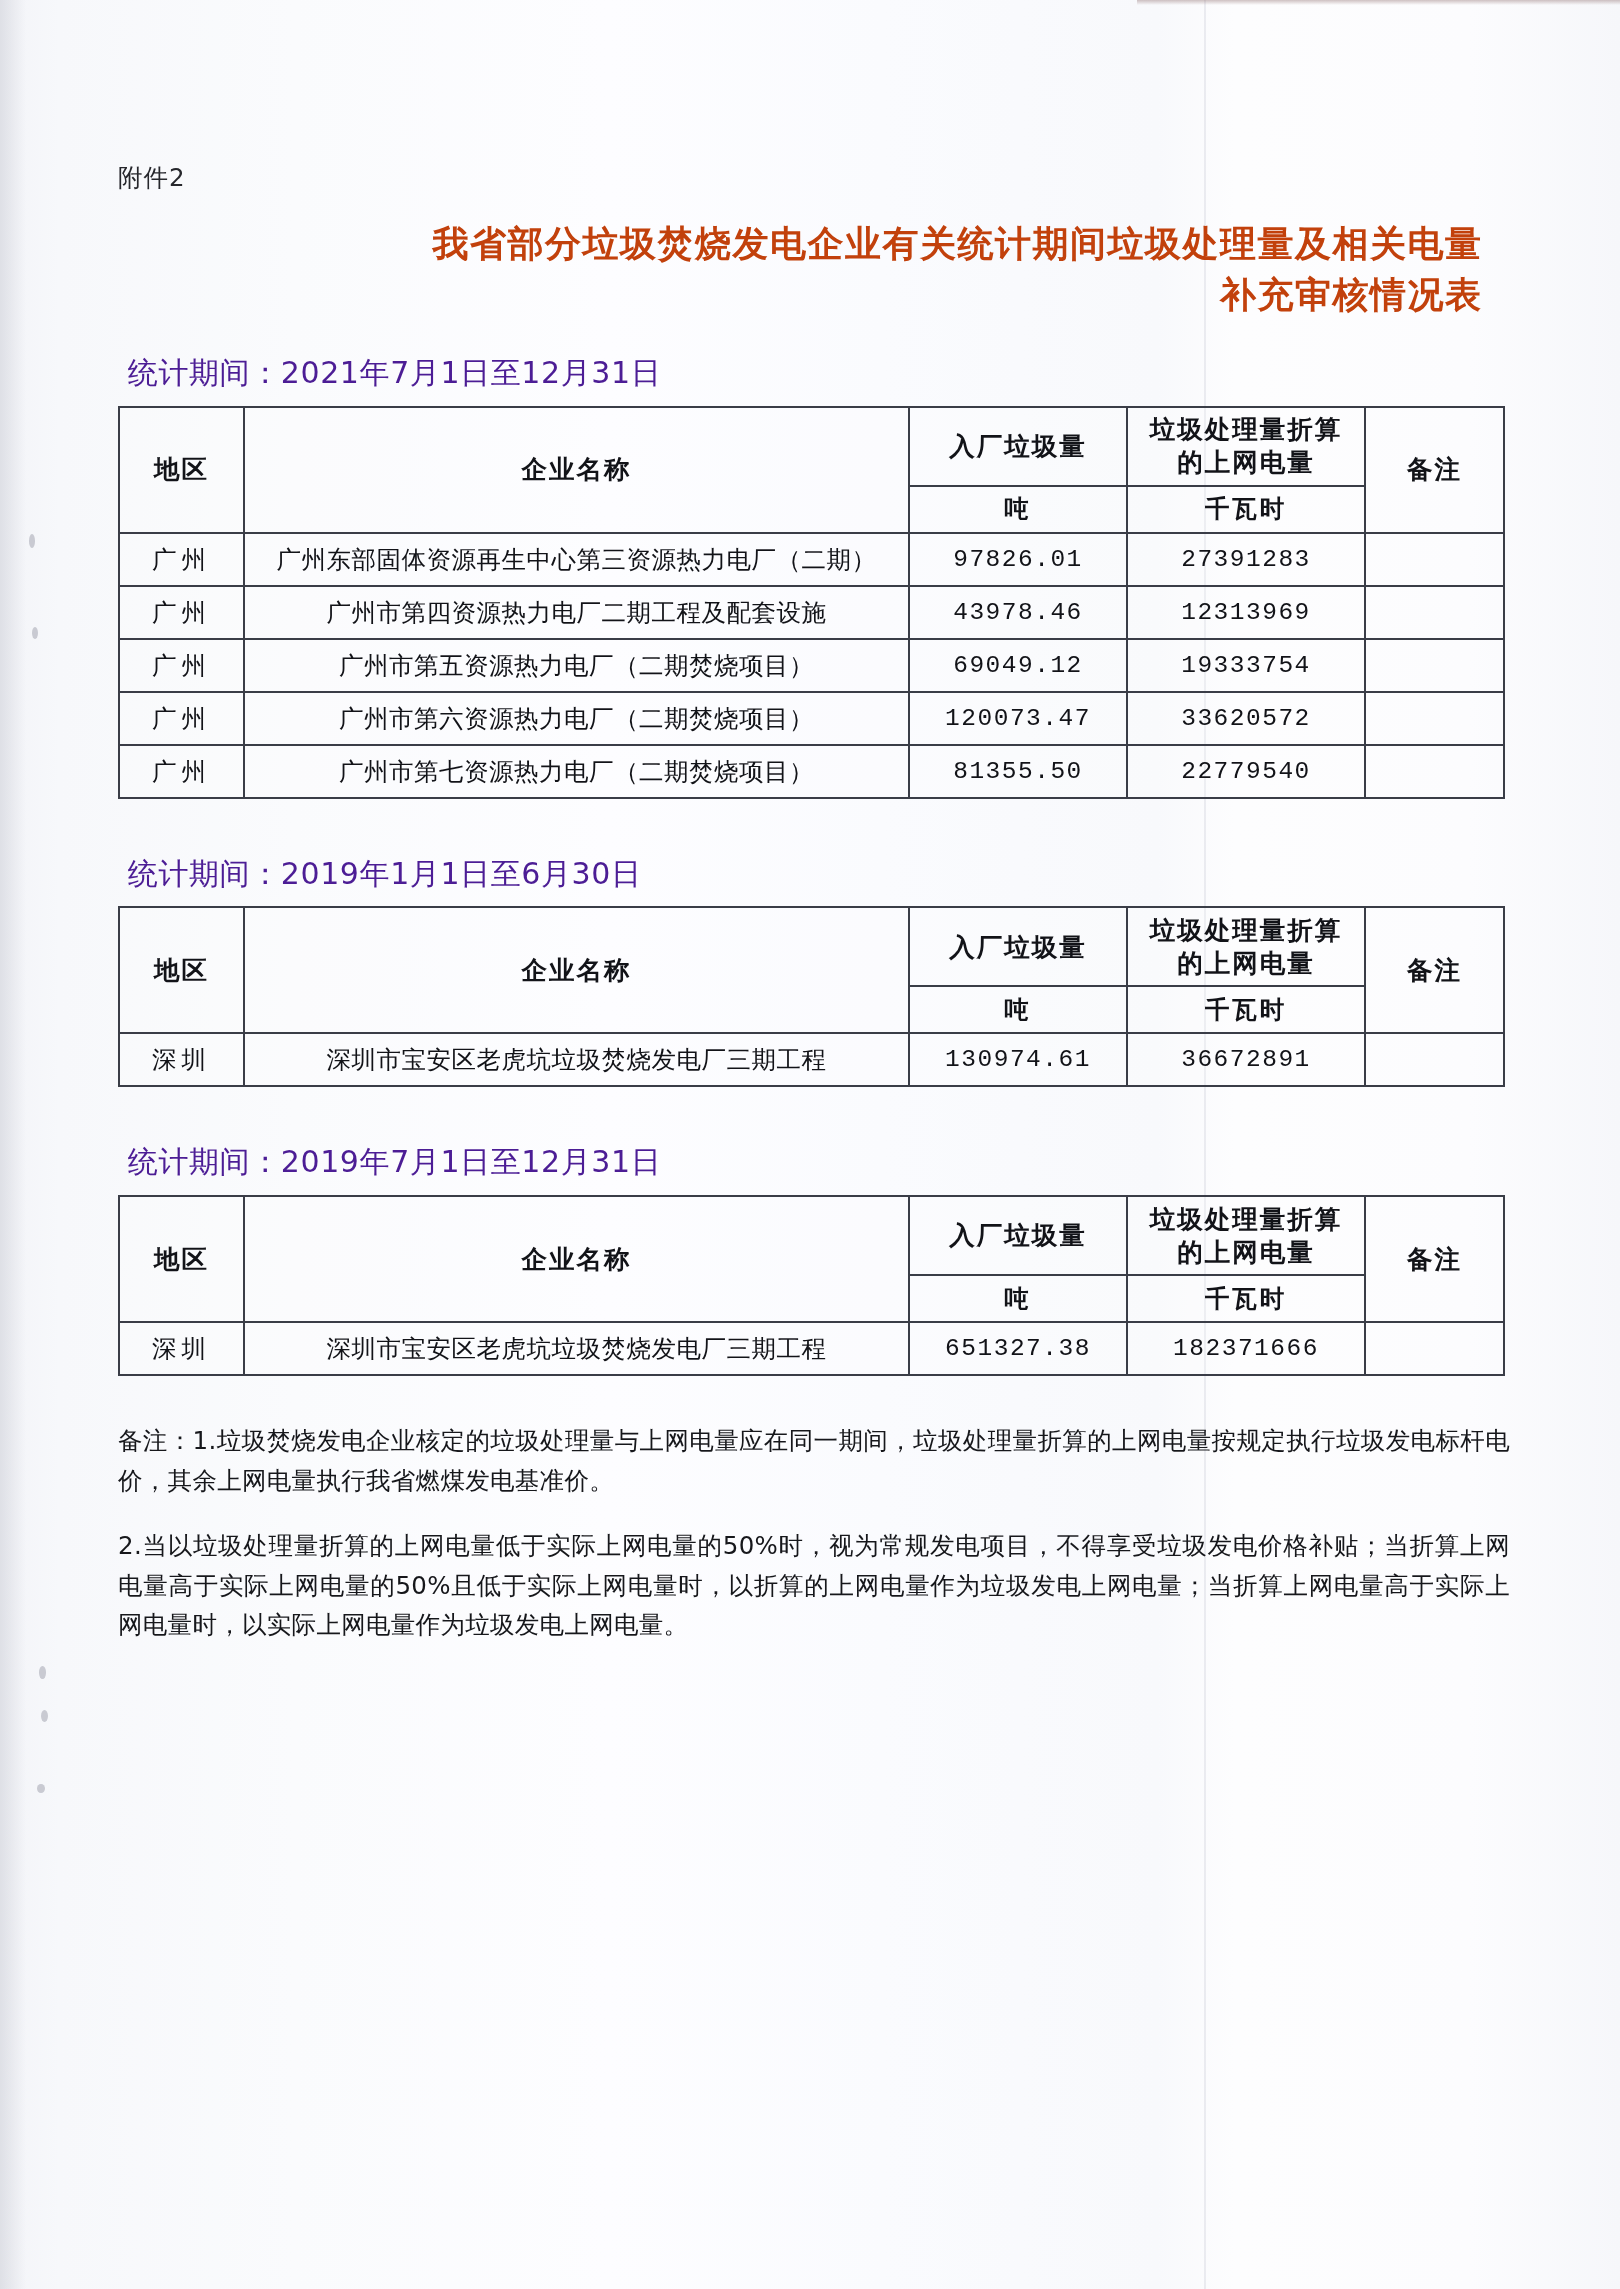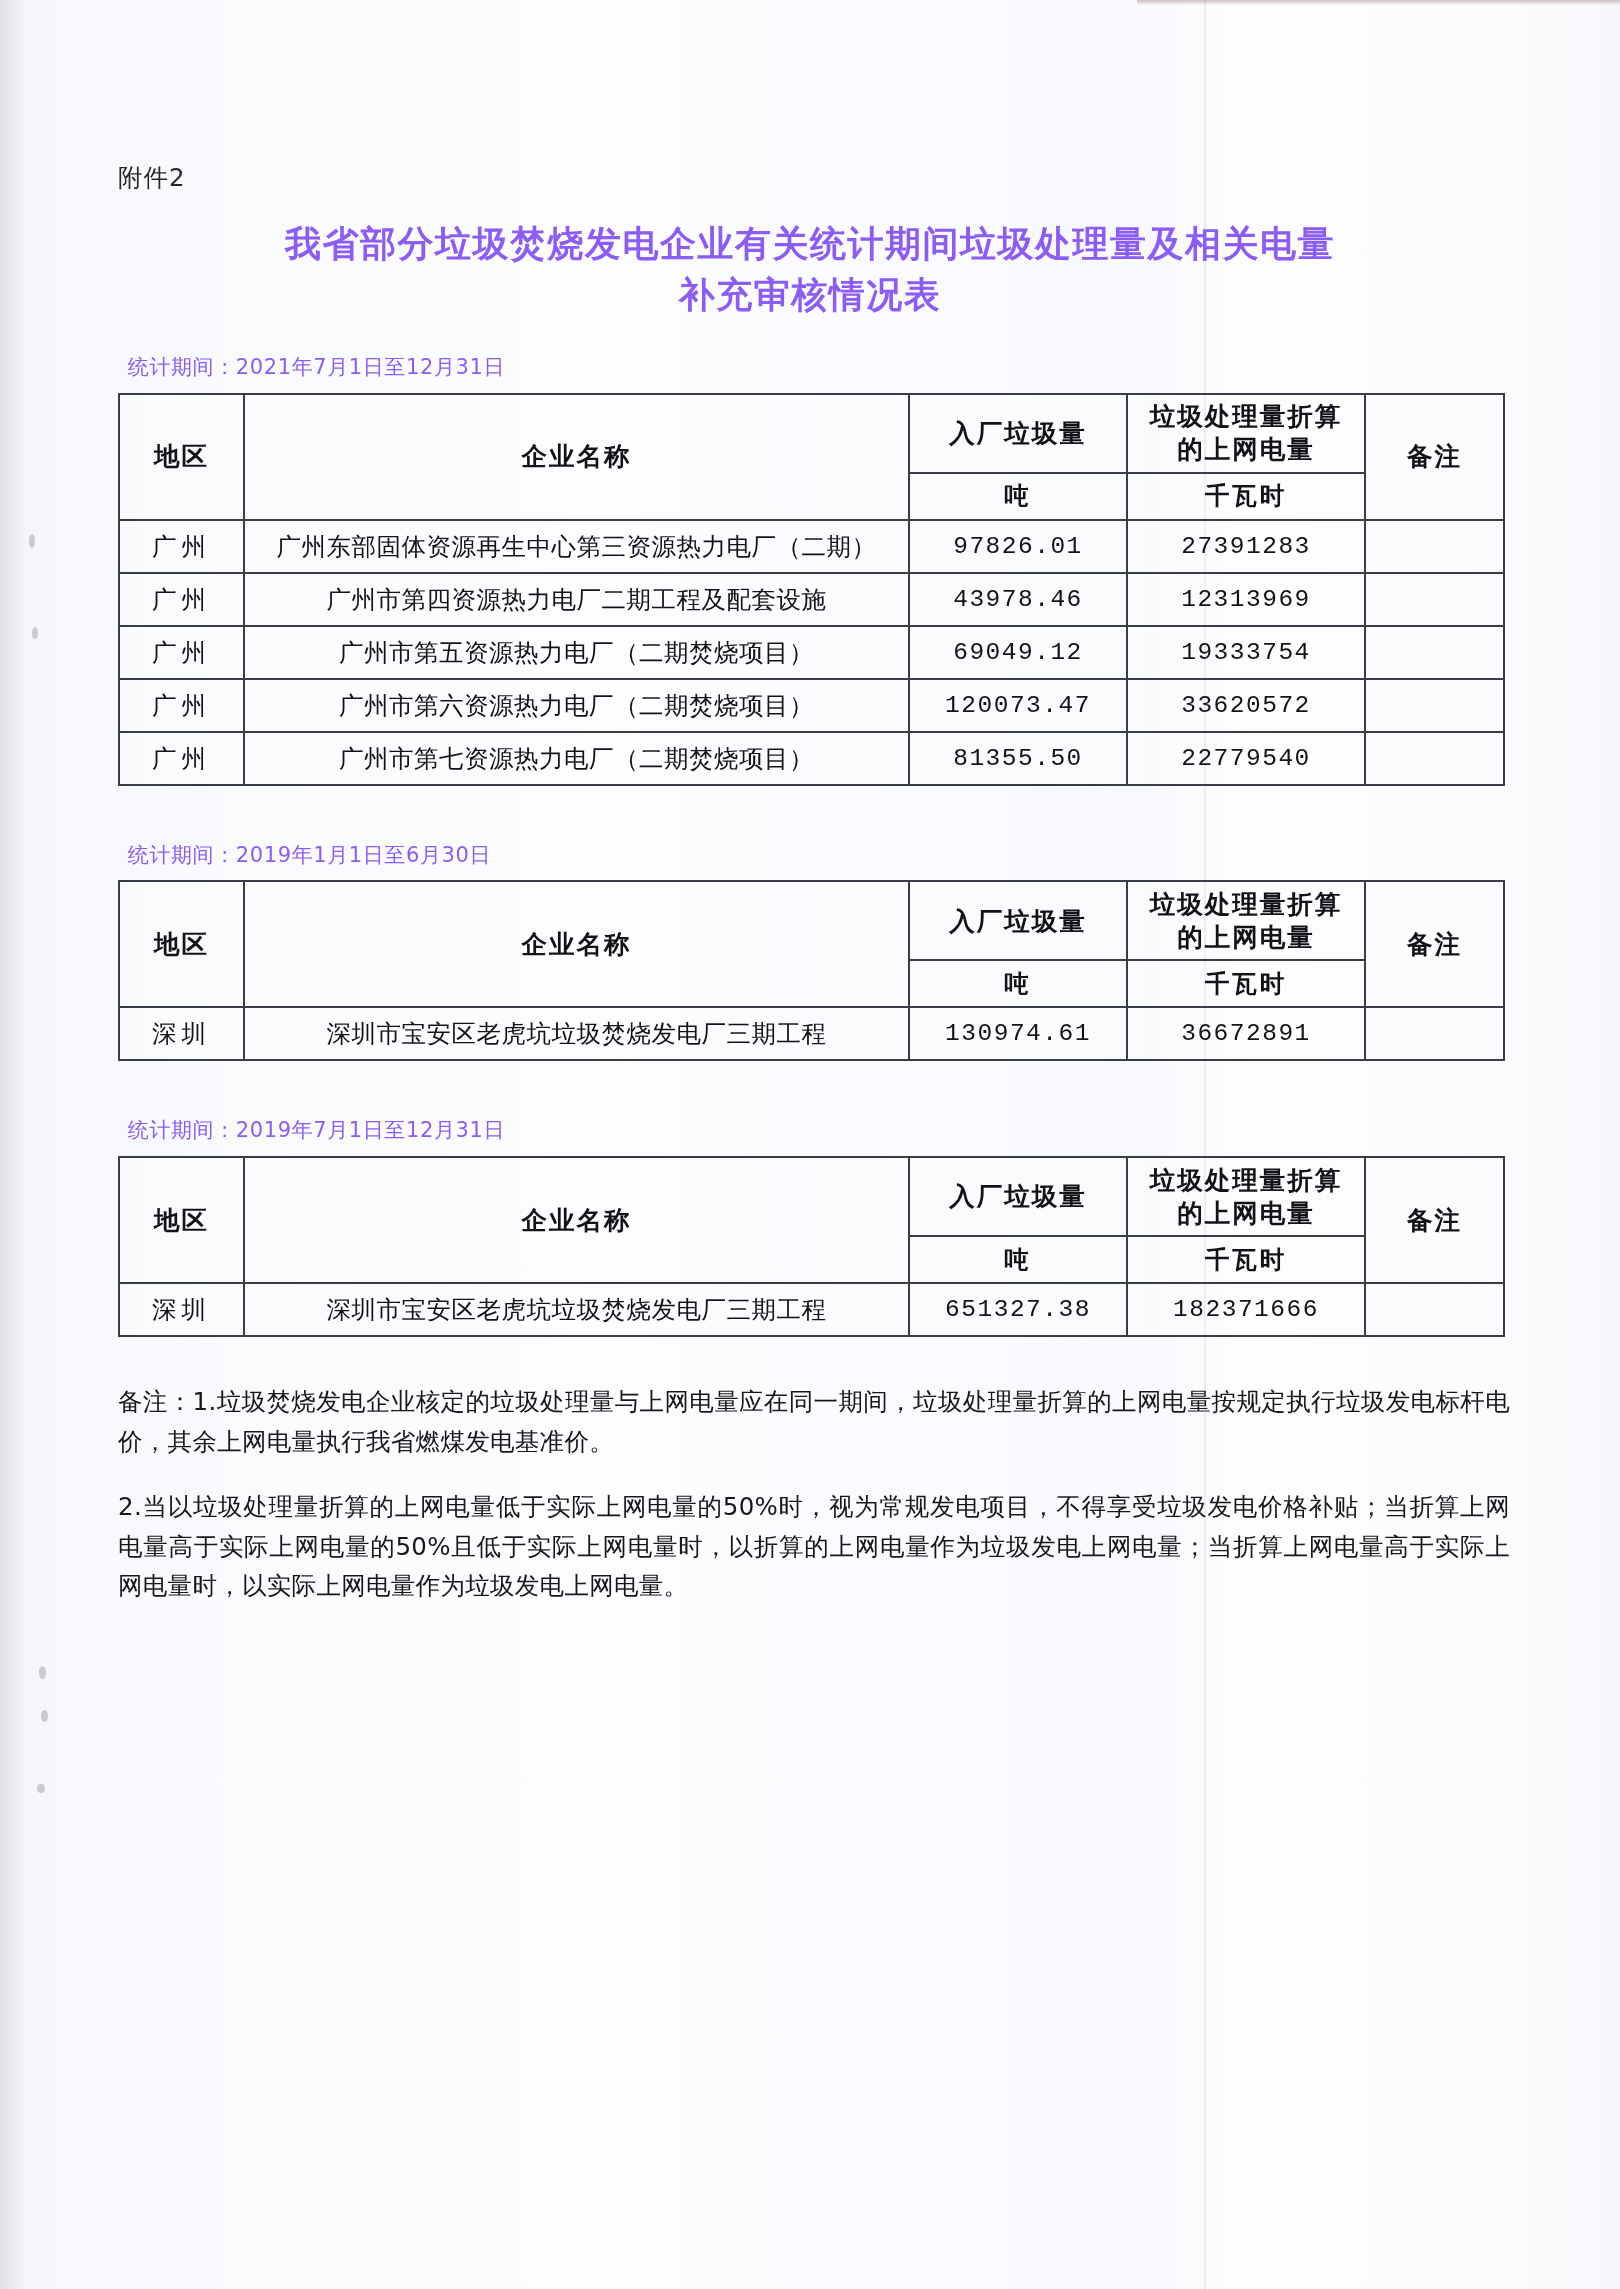--- a/index.html
+++ b/index.html
@@ -47,36 +47,36 @@
   .attachment-no {
     margin-top: 157px;
     font-family: "DejaVu Sans", "Liberation Sans", sans-serif;
     font-size: 24.5px;
     color: #26272c;
     letter-spacing: 1px;
   }
 
   .doc-title {
     margin-top: 23.5px;
-    text-align: center;
+    text-align: right;
     font-family: "DejaVu Sans", "Liberation Sans", sans-serif;
     font-weight: bold;
     font-size: 36px;
     line-height: 1.42;
-    color: #8b5cf6;
+    color: #c2410c;
     letter-spacing: 1.5px;
     padding: 0 19.6px;
   }
 
   .period {
     margin-top: 33px;
     margin-bottom: 11.8px;
     font-family: "DejaVu Sans", "Liberation Sans", sans-serif;
-    font-size: 21px;
-    color: #8b5cf6;
+    font-size: 30px;
+    color: #4c1d95;
     letter-spacing: 0.6px;
     padding-left: 9.8px;
   }
   .period.second { margin-top: 55px; }
 
   table.grid {
     width: 1385px;
     border-collapse: collapse;
     table-layout: fixed;
     color: #121318;

